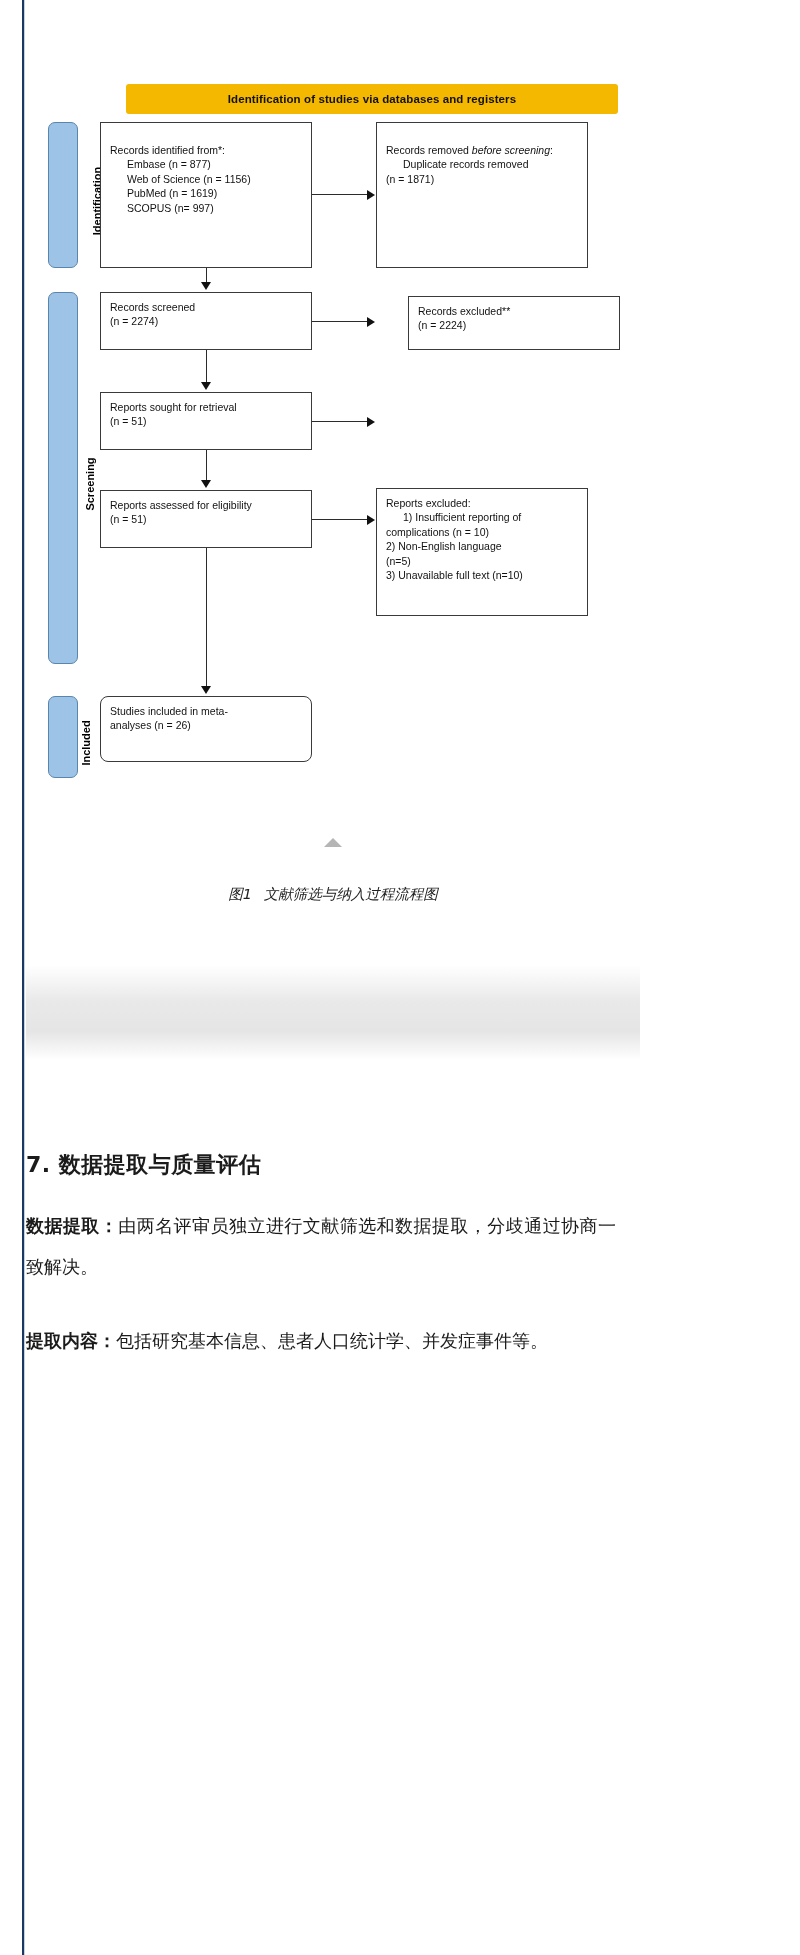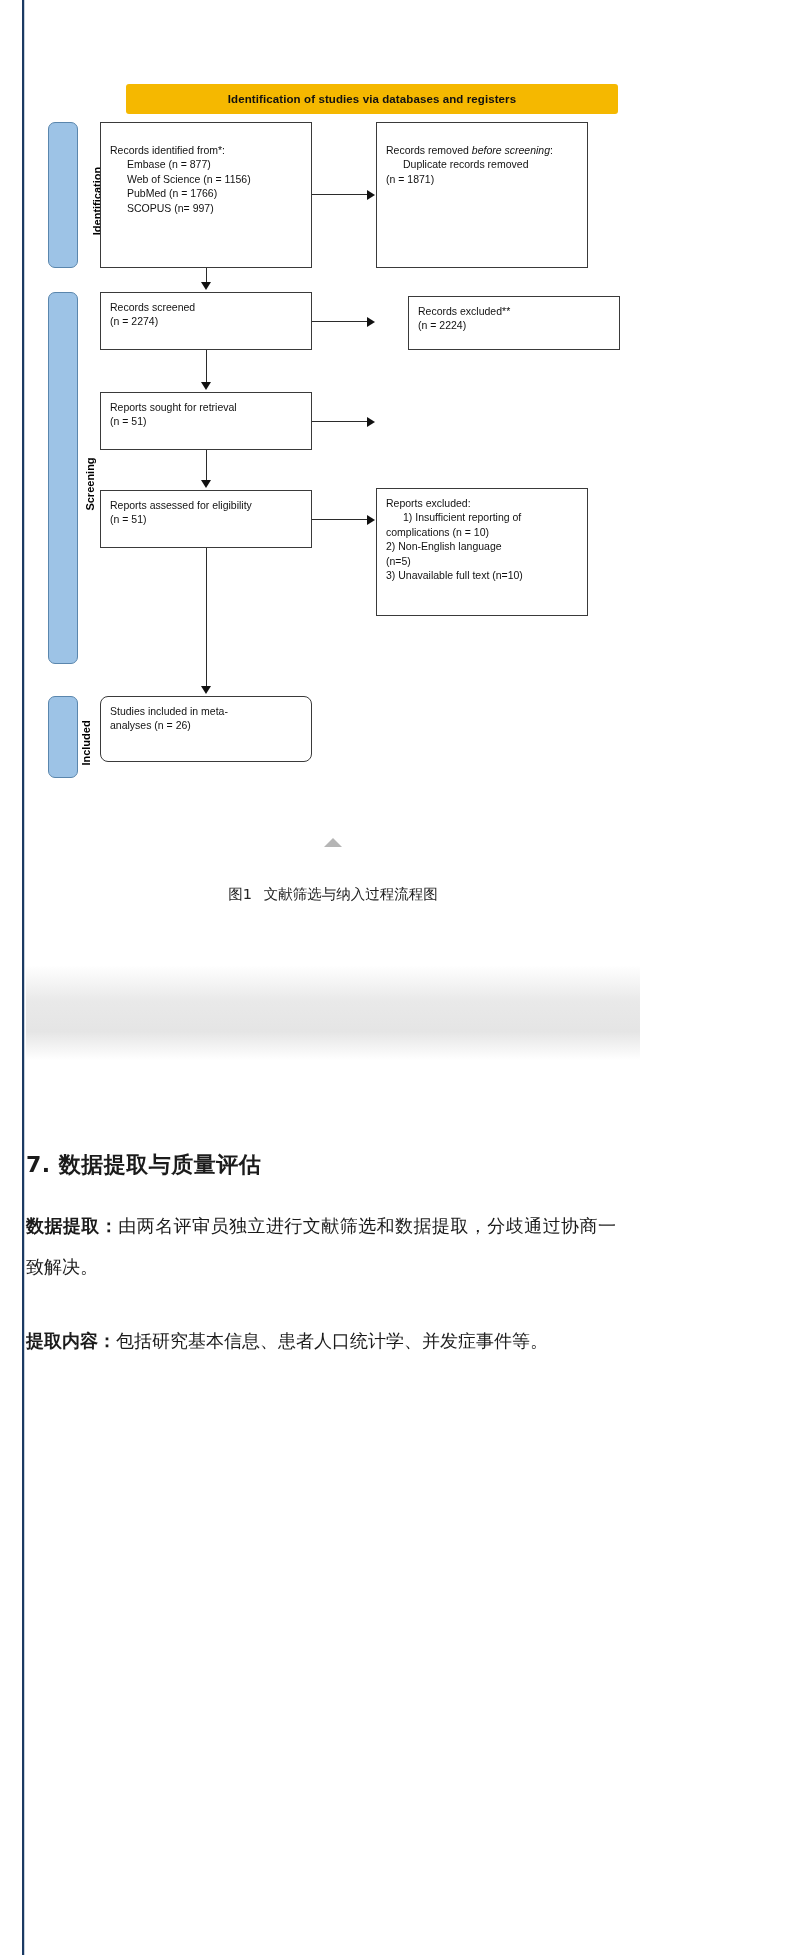--- a/index.html
+++ b/index.html
@@ -141,20 +141,21 @@
   }
 
   .fig-caption {
     position: absolute;
     left: 0; right: 0;
     top: 885px;
     text-align: center;
     font-family: "DejaVu Sans", sans-serif;
     font-size: 14.5px;
     color: #222;
+    font-style: italic;
   }
   .fig-caption .lbl { margin-right: 12px; }
 
   
   .grey-band {
     position: absolute;
     left: 26px; top: 965px;
     width: 614px; height: 95px;
     background: linear-gradient(to bottom,#ffffff 0%,#e9e9e9 38%,#e5e5e5 70%,#ffffff 100%);
   }
@@ -200,21 +201,21 @@
       <span>Screening</span>
     </div>
     <div class="stage stage-incl">
       <span>Included</span>
     </div>
 
     <div class="box b-identified box-pad-top">
       <div>Records identified from*:</div>
       <span class="ind">Embase (n = 877)</span>
       <span class="ind">Web of Science (n = 1156)</span>
-      <span class="ind">PubMed (n = 1766)</span>
+      <span class="ind">PubMed (n = 1619)</span>
       <span class="ind">SCOPUS (n= 997)</span>
     </div>
 
     <div class="box b-removed box-pad-top">
       <div><span>Records removed </span><i>before screening</i><span>:</span></div>
       <span class="ind">Duplicate records removed</span>
       <div>(n = 1871)</div>
     </div>
 
     <div class="box b-screened">

